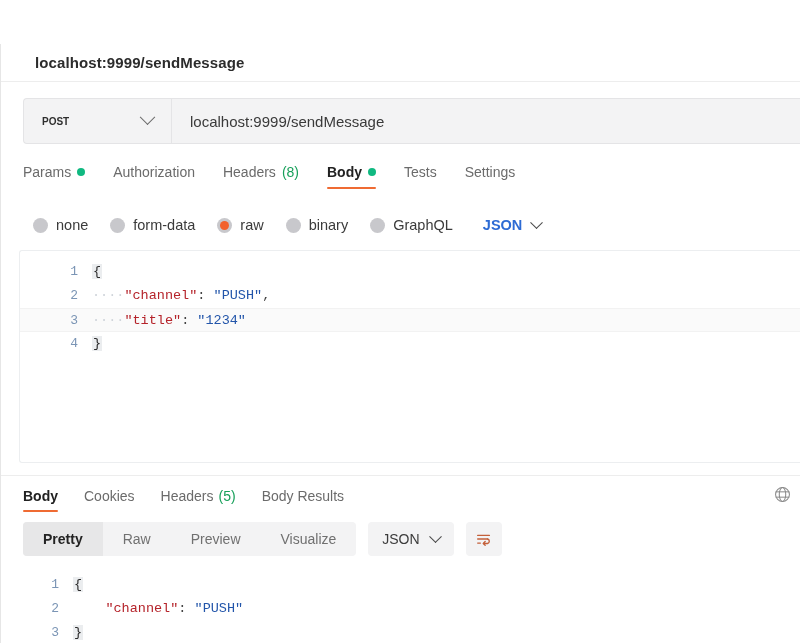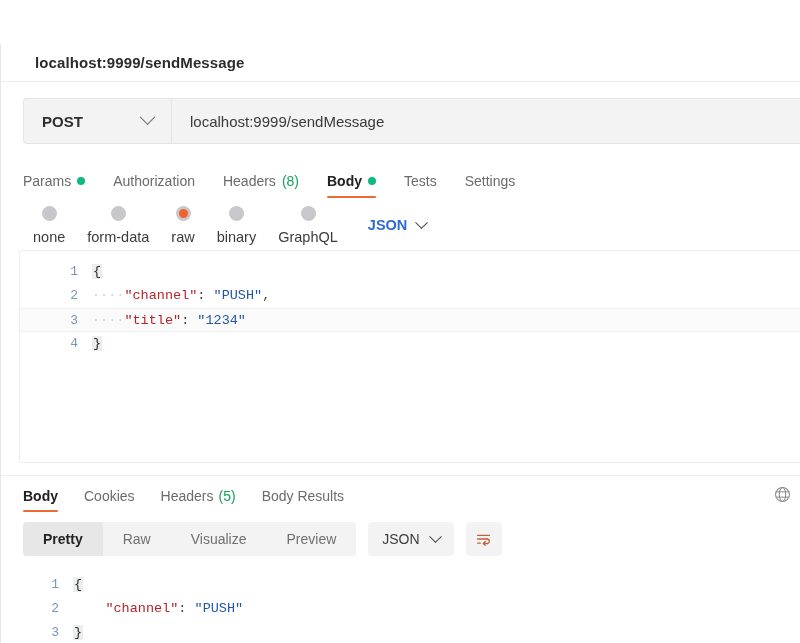--- a/index.html
+++ b/index.html
@@ -43,41 +43,41 @@
     border-radius: 4px 0 0 4px;
   }
   .method {
     width: 148px;
     display: flex; align-items: center; justify-content: space-between;
     padding: 0 18px 0 18px;
     border-right: 1px solid #e4e4e6;
     cursor: pointer;
   }
   .method .mlabel {
-    font-size: 15px; font-weight: bold; color: #2e2e2e;
+    font-size: 10px; font-weight: bold; color: #2e2e2e;
   }
   .chev {
     display: inline-block; width: 11px; height: 11px;
     border-right: 1.6px solid #6b6b6b;
     border-bottom: 1.6px solid #6b6b6b;
     transform: rotate(45deg) translate(-3px,-3px);
   }
   .urlinput {
     flex: 1;
     display: flex; align-items: center;
     padding-left: 18px;
     font-size: 15px; color: #3a3a3a;
     background: transparent;
     border: none; outline: none;
     font-family: "Liberation Sans", sans-serif;
   }
 
   
   .reqtabs {
-    display: flex; align-items: flex-end;
+    display: flex; align-items: flex-start;
     gap: 28px;
     margin: 20px 0 0 22px;
     height: 34px;
   }
   .rtab {
     display: flex; align-items: center; gap: 6px;
     font-size: 14px; color: #6b6b6b;
     padding-bottom: 9px;
     cursor: pointer;
     position: relative;
@@ -95,21 +95,21 @@
   }
   .rtab .count { color: #17a05a; }
 
   
   .bodytypes {
     display: flex; align-items: center;
     gap: 22px;
     margin: 12px 0 0 32px;
     height: 30px;
   }
-  .btype { display: flex; align-items: center; gap: 8px; cursor: pointer; flex-direction: column; }
+  .btype { display: flex; align-items: center; gap: 8px; cursor: pointer; }
   .radio {
     width: 15px; height: 15px; border-radius: 50%;
     background: #c8c8cc;
     display: inline-block; position: relative;
     flex: none;
   }
   .radio.on { background: #c8c8cc; }
   .radio.on::after {
     content: ""; position: absolute;
     left: 3px; top: 3px; width: 9px; height: 9px;
@@ -335,22 +335,22 @@
           <line x1="2.8" y1="7.2" x2="17.2" y2="7.2"></line>
           <line x1="2.8" y1="12.8" x2="17.2" y2="12.8"></line>
         </svg>
       </span>
     </div>
 
     <div class="restoolbar">
       <div class="seg">
         <div class="segbtn active">Pretty</div>
         <div class="segbtn">Raw</div>
+        <div class="segbtn">Preview</div>
         <div class="segbtn">Visualize</div>
-        <div class="segbtn">Preview</div>
       </div>
       <div class="fmtsel">
         <span class="flabel">JSON</span>
         <span class="chev-sm"></span>
       </div>
       <div class="wrapbtn">
         <svg viewBox="0 0 20 20" width="18" height="18" fill="none" stroke="#c4603a" stroke-width="1.5" stroke-linecap="round">
           <line x1="3" y1="6" x2="16" y2="6"></line>
           <line x1="3" y1="10" x2="14" y2="10"></line>
           <path d="M14 10 a2.6 2.6 0 0 1 0 5 H9.5"></path>

